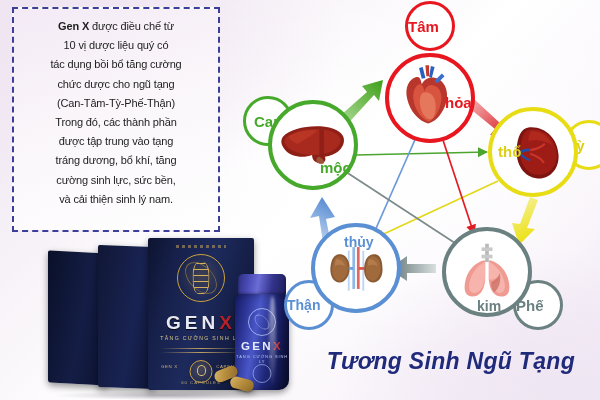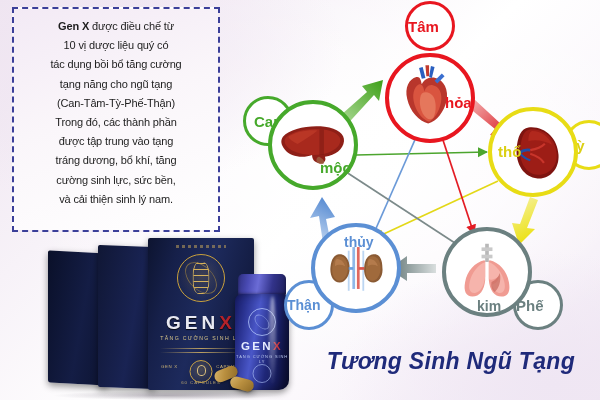--- a/index.html
+++ b/index.html
@@ -134,21 +134,21 @@
 </style>
 </head>
 <body>
 
 <div class="stage">
 
   <div id="text-panel">
     <p><b>Gen X</b><span> được điều chế từ</span></p>
     <p>10 vị dược liệu quý có</p>
     <p>tác dụng bồi bổ tăng cường</p>
-    <p>tạng năng cho ngũ tạng</p>
+    <p>chức dược cho ngũ tạng</p>
     <p>(Can-Tâm-Tỳ-Phế-Thận)</p>
     <p>Trong đó, các thành phần</p>
     <p>được tập trung vào tạng</p>
     <p>tráng dương, bổ khí, tăng</p>
     <p>cường sinh lực, sức bền,</p>
     <p>và cải thiện sinh lý nam.</p>
   </div>
 
   <div id="product">
     <div class="shadow-ground"></div>

